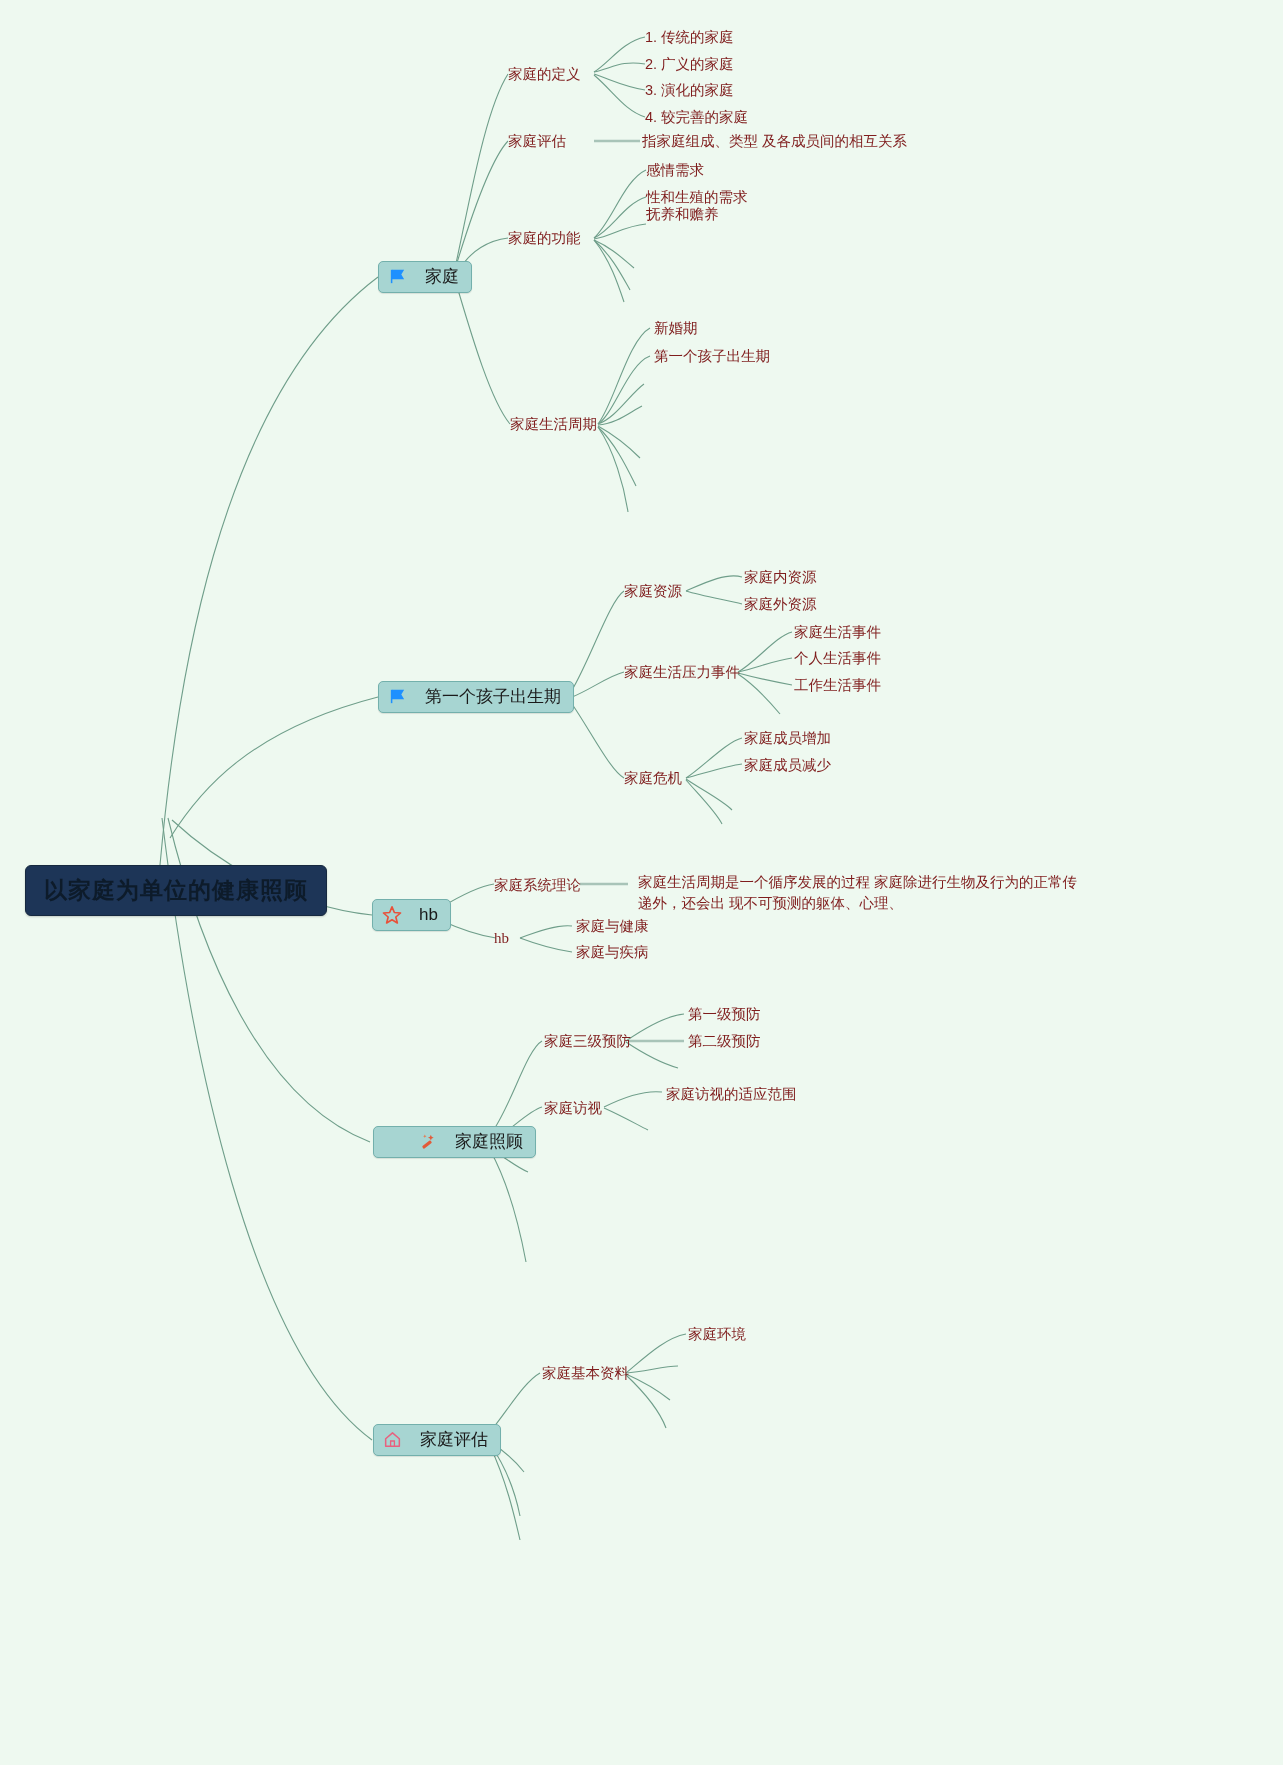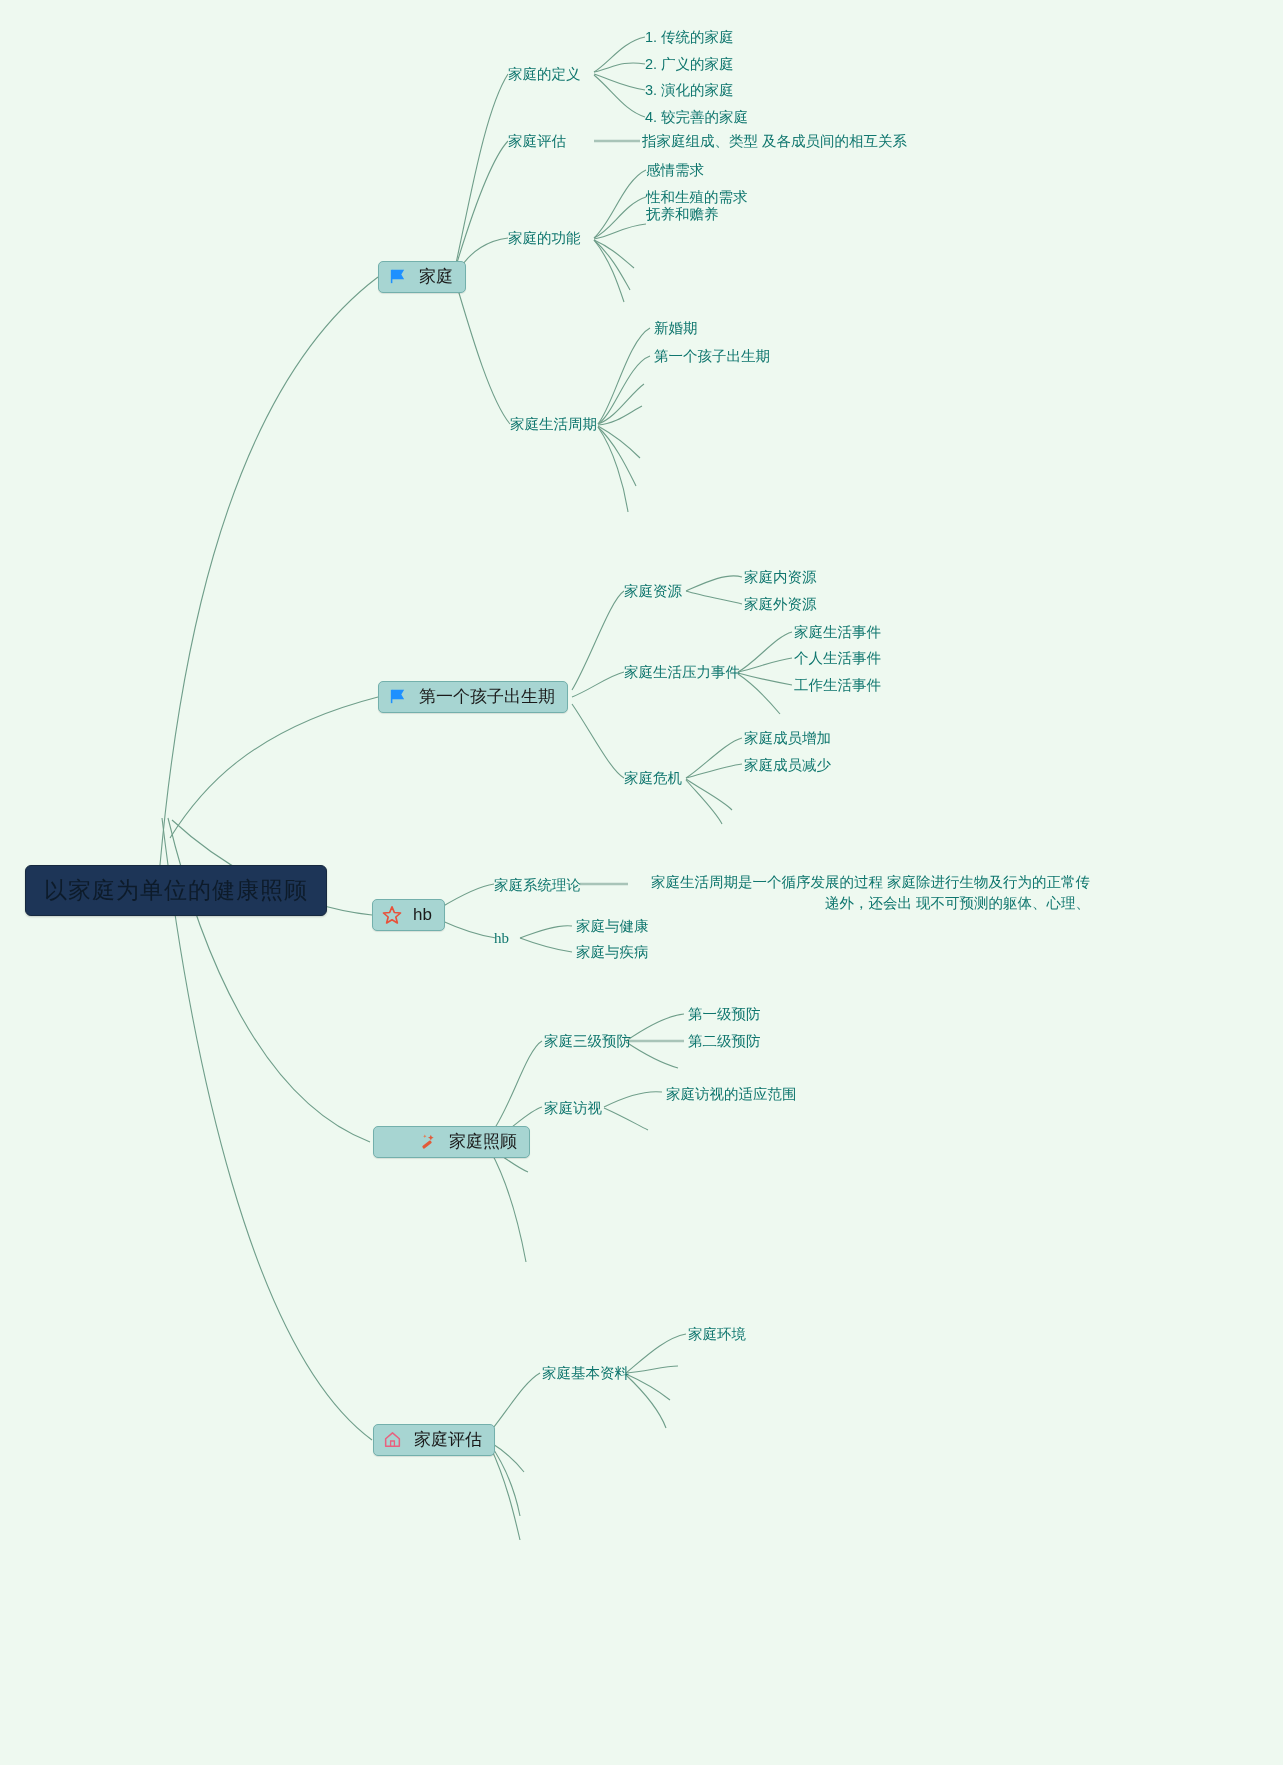--- a/index.html
+++ b/index.html
@@ -19,50 +19,49 @@
 
   
   .root{
     left:25px;top:865px;
     background:#1d3557;
     border:1px solid #16293f;
     border-radius:6px;
     padding:9px 18px;
     color:#07111c;
     font-size:23px;
-    font-weight:normal;
+    font-weight:bold;
     letter-spacing:1px;
     box-shadow:0 1px 2px rgba(0,0,0,.18);
   }
   .root .txt{color:#0d1b2a;}
 
   
   .branch{
     background:#a7d5d2;
     border:1px solid #73b0ac;
     border-radius:5px;
     padding:5px 12px 5px 9px;
     font-size:17px;
     color:#1a1a1a;
     display:flex;
     align-items:center;
-    gap:12px;
+    gap:18px;
     box-shadow:0 1px 1px rgba(0,0,0,.10);
   }
   .branch .label{font-size:17px;line-height:1.15;}
 
   
   .ic{width:19px;height:19px;display:inline-block;flex:0 0 auto;}
 
   
   .leaf{
     font-size:14.5px;
-    color:#0f766e;
+    color:#7f1d1d;
     line-height:1.45;
-    text-align:right;
   }
   .leaf.wrap{white-space:normal;width:452px;}
   .leaf.lat{font-family:"Liberation Serif","DejaVu Serif",serif;font-size:15px;}
 </style>
 </head>
 <body>
 
 <div id="canvas">
 
   <svg class="links" viewBox="0 0 1283 1765">

